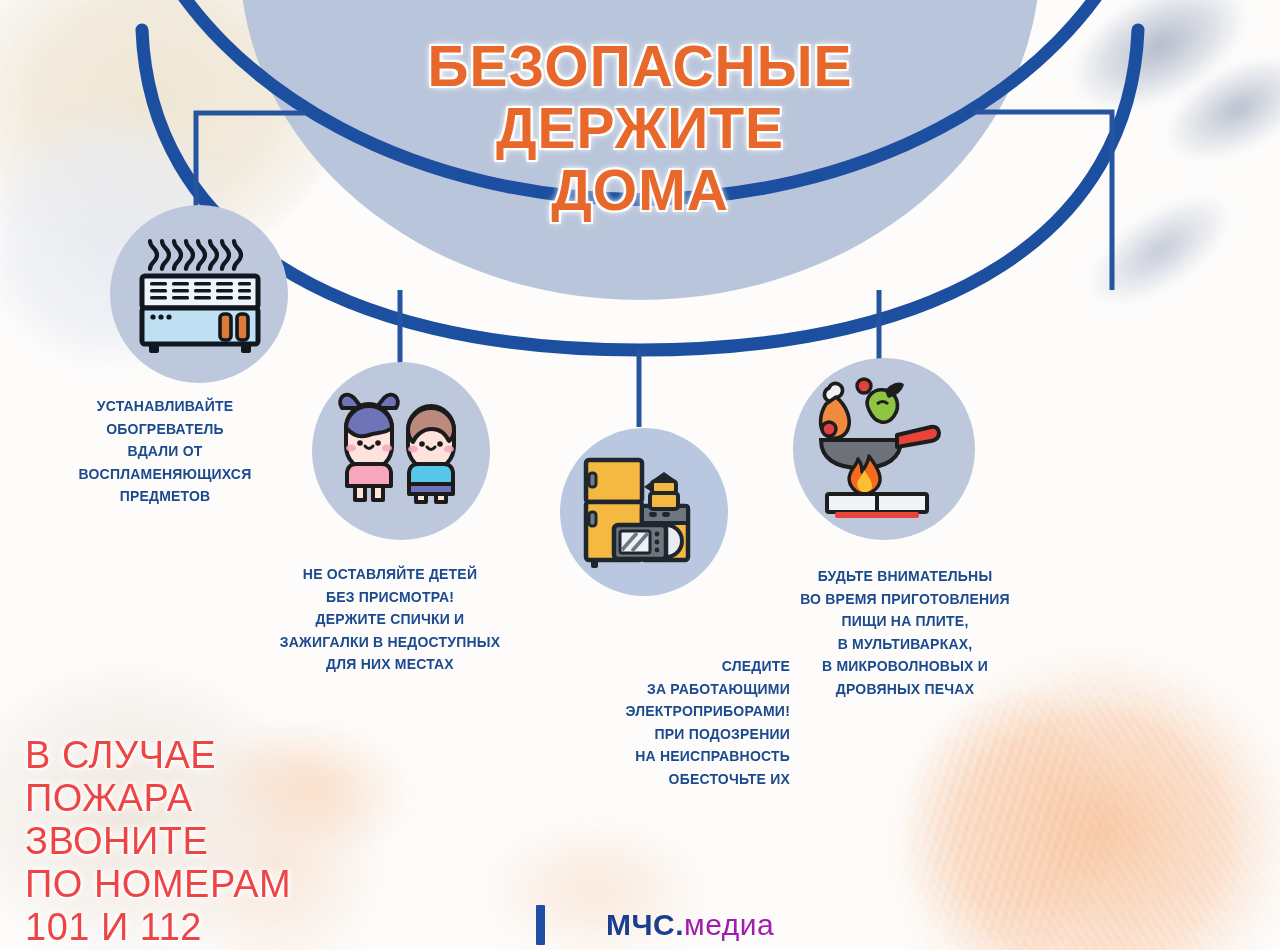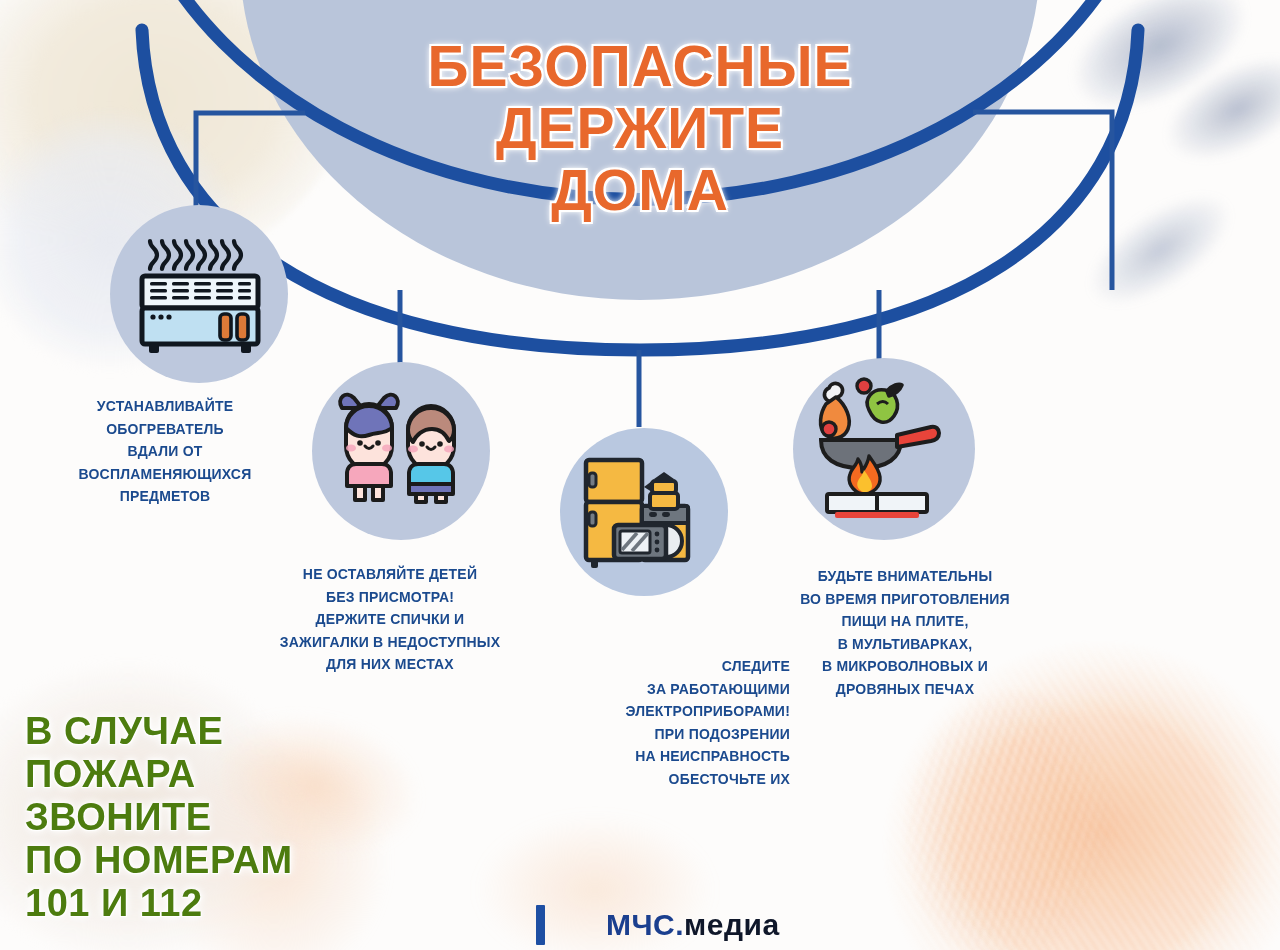--- a/index.html
+++ b/index.html
@@ -105,40 +105,40 @@
     font-weight:bold;
     font-size:14px;
     line-height:22.5px;
     letter-spacing:.2px;
     text-align:center;
     white-space:pre-line;
   }
 
   
   .emerg{
-    position:absolute;left:25px;top:710px;
-    color:#4d7c0f;
-    font-weight:bold;
+    position:absolute;left:25px;top:734px;
+    color:#ef4444;
+    font-weight:normal;
     font-size:38px;
     line-height:43px;
     letter-spacing:.5px;
     white-space:pre-line;
     text-shadow:0 0 4px #fff,0 0 8px #fff,0 0 12px #fff,1px 1px 0 #fff,-1px 1px 0 #fff;
   }
 
   
   .logo{
     position:absolute;left:536px;top:905px;
     display:flex;align-items:center;gap:17px;
   }
   .logo-bar{width:9px;height:40px;background:#1e4fa3;border-radius:1px;}
   .logo-text{font-size:30px;font-weight:bold;letter-spacing:.5px;}
   .logo-mchs{color:#1b3f8f;margin-left:44px;}
   .logo-dot{color:#1b3f8f;}
-  .logo-media{color:#0f172a;font-weight:bold;}
+  .logo-media{color:#a21caf;font-weight:normal;}
 </style>
 </head>
 <body>
 
 <div id="stage">
 
   <div class="wash wash-tl"></div>
   <div class="wash wash-tl2"></div>
   <div class="wash wash-tr"></div>
   <div class="wash wash-tr2"></div>

